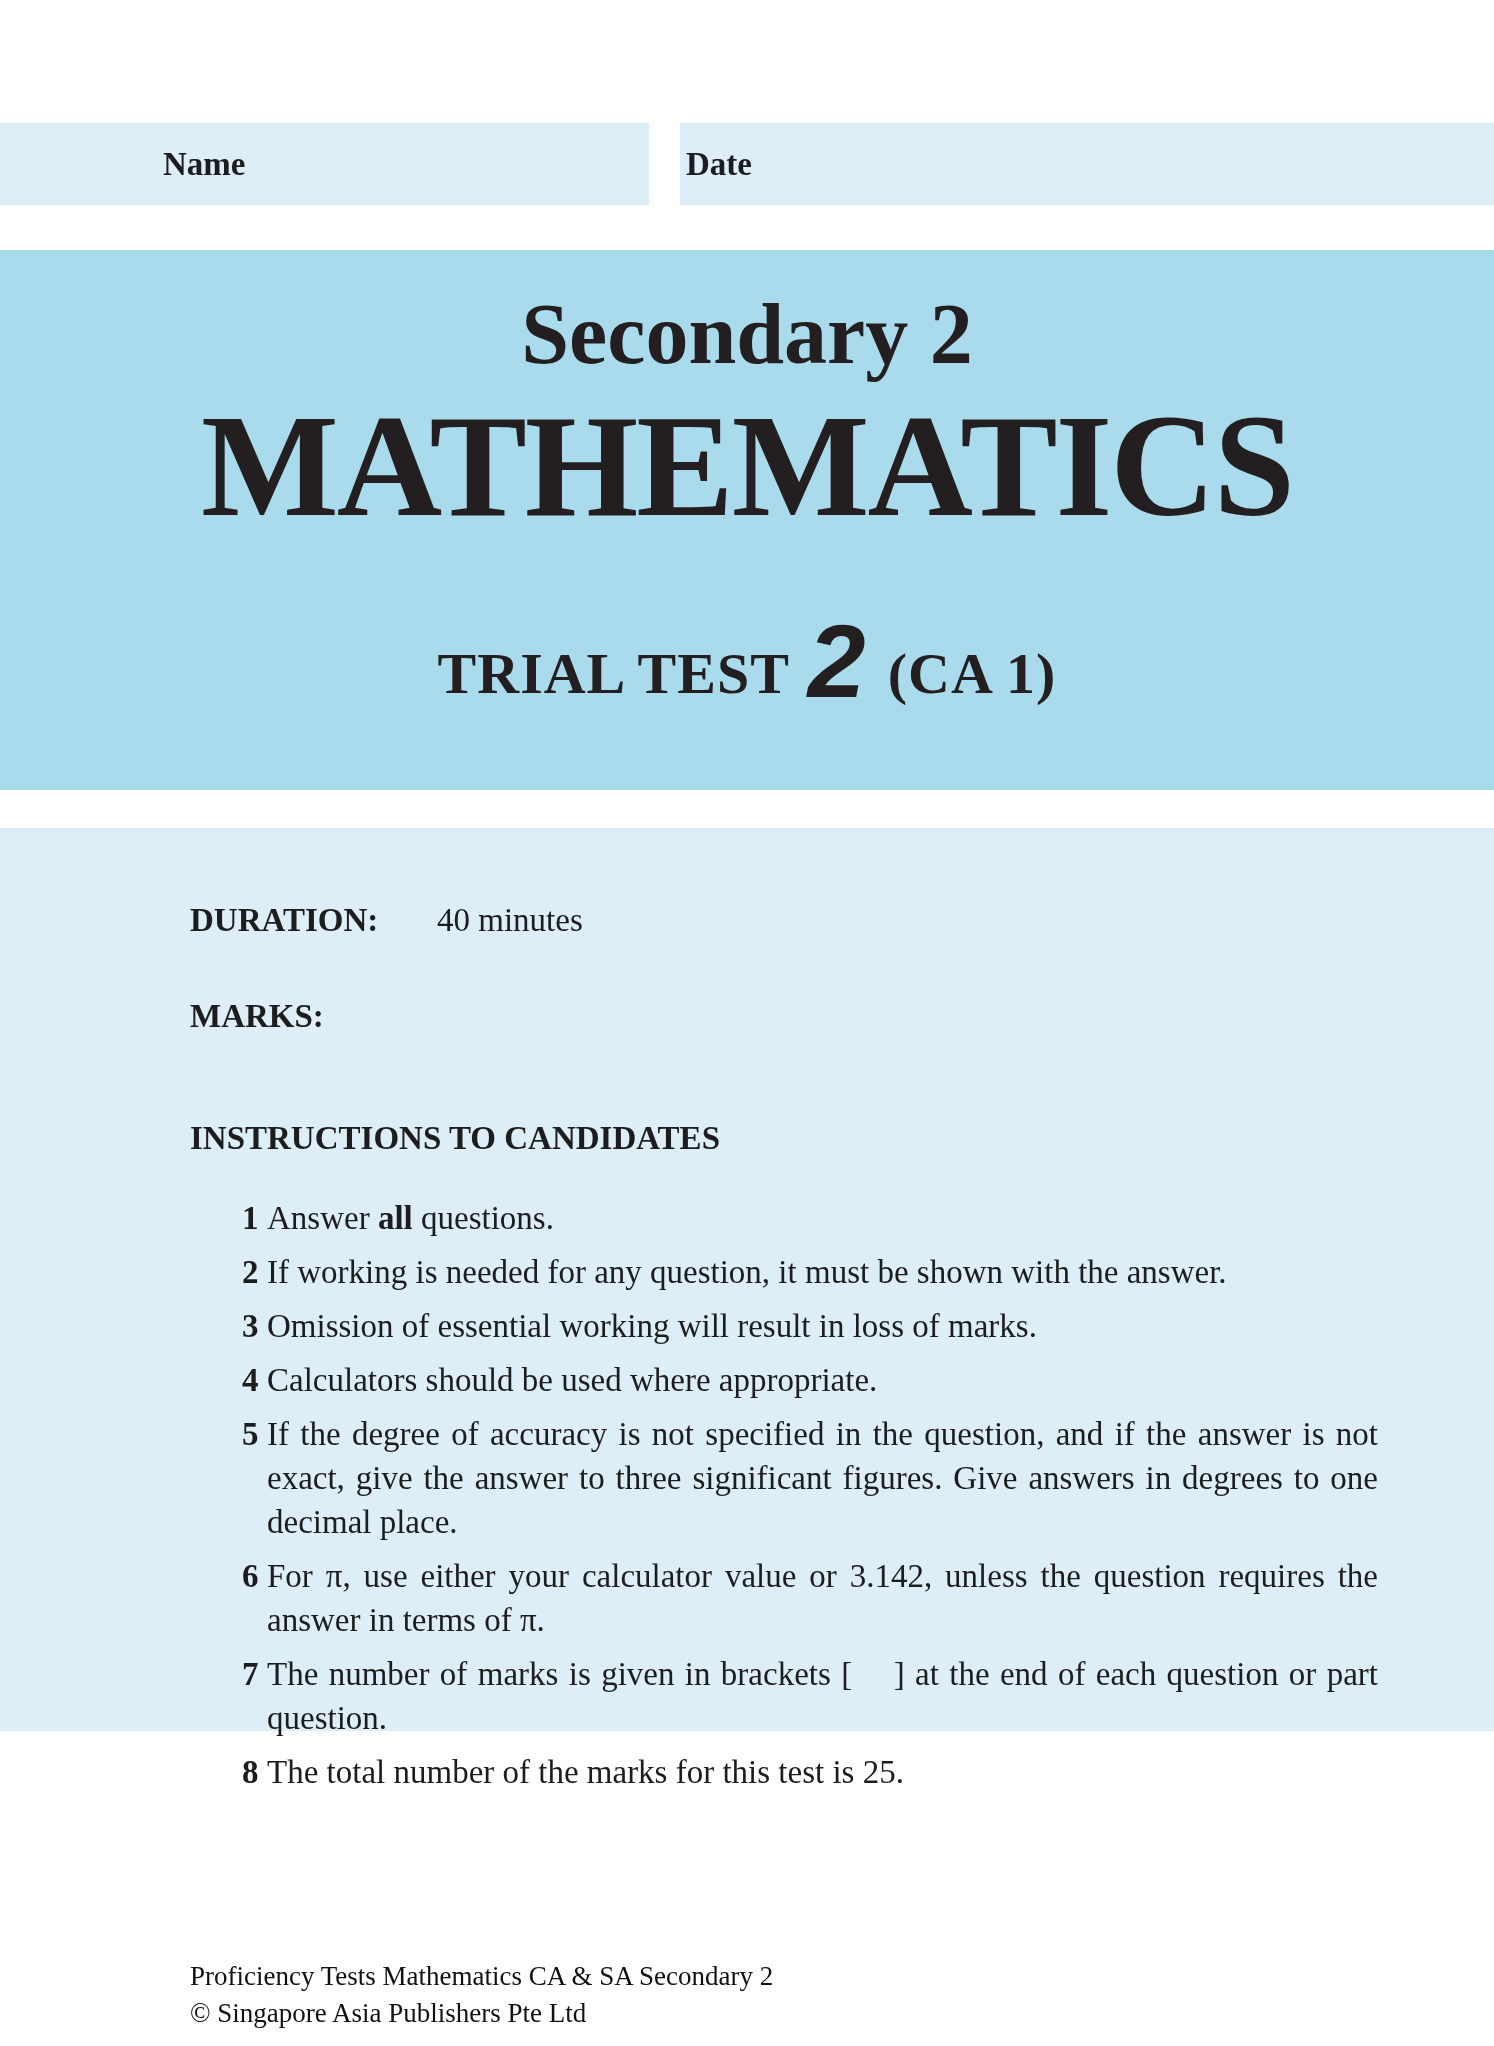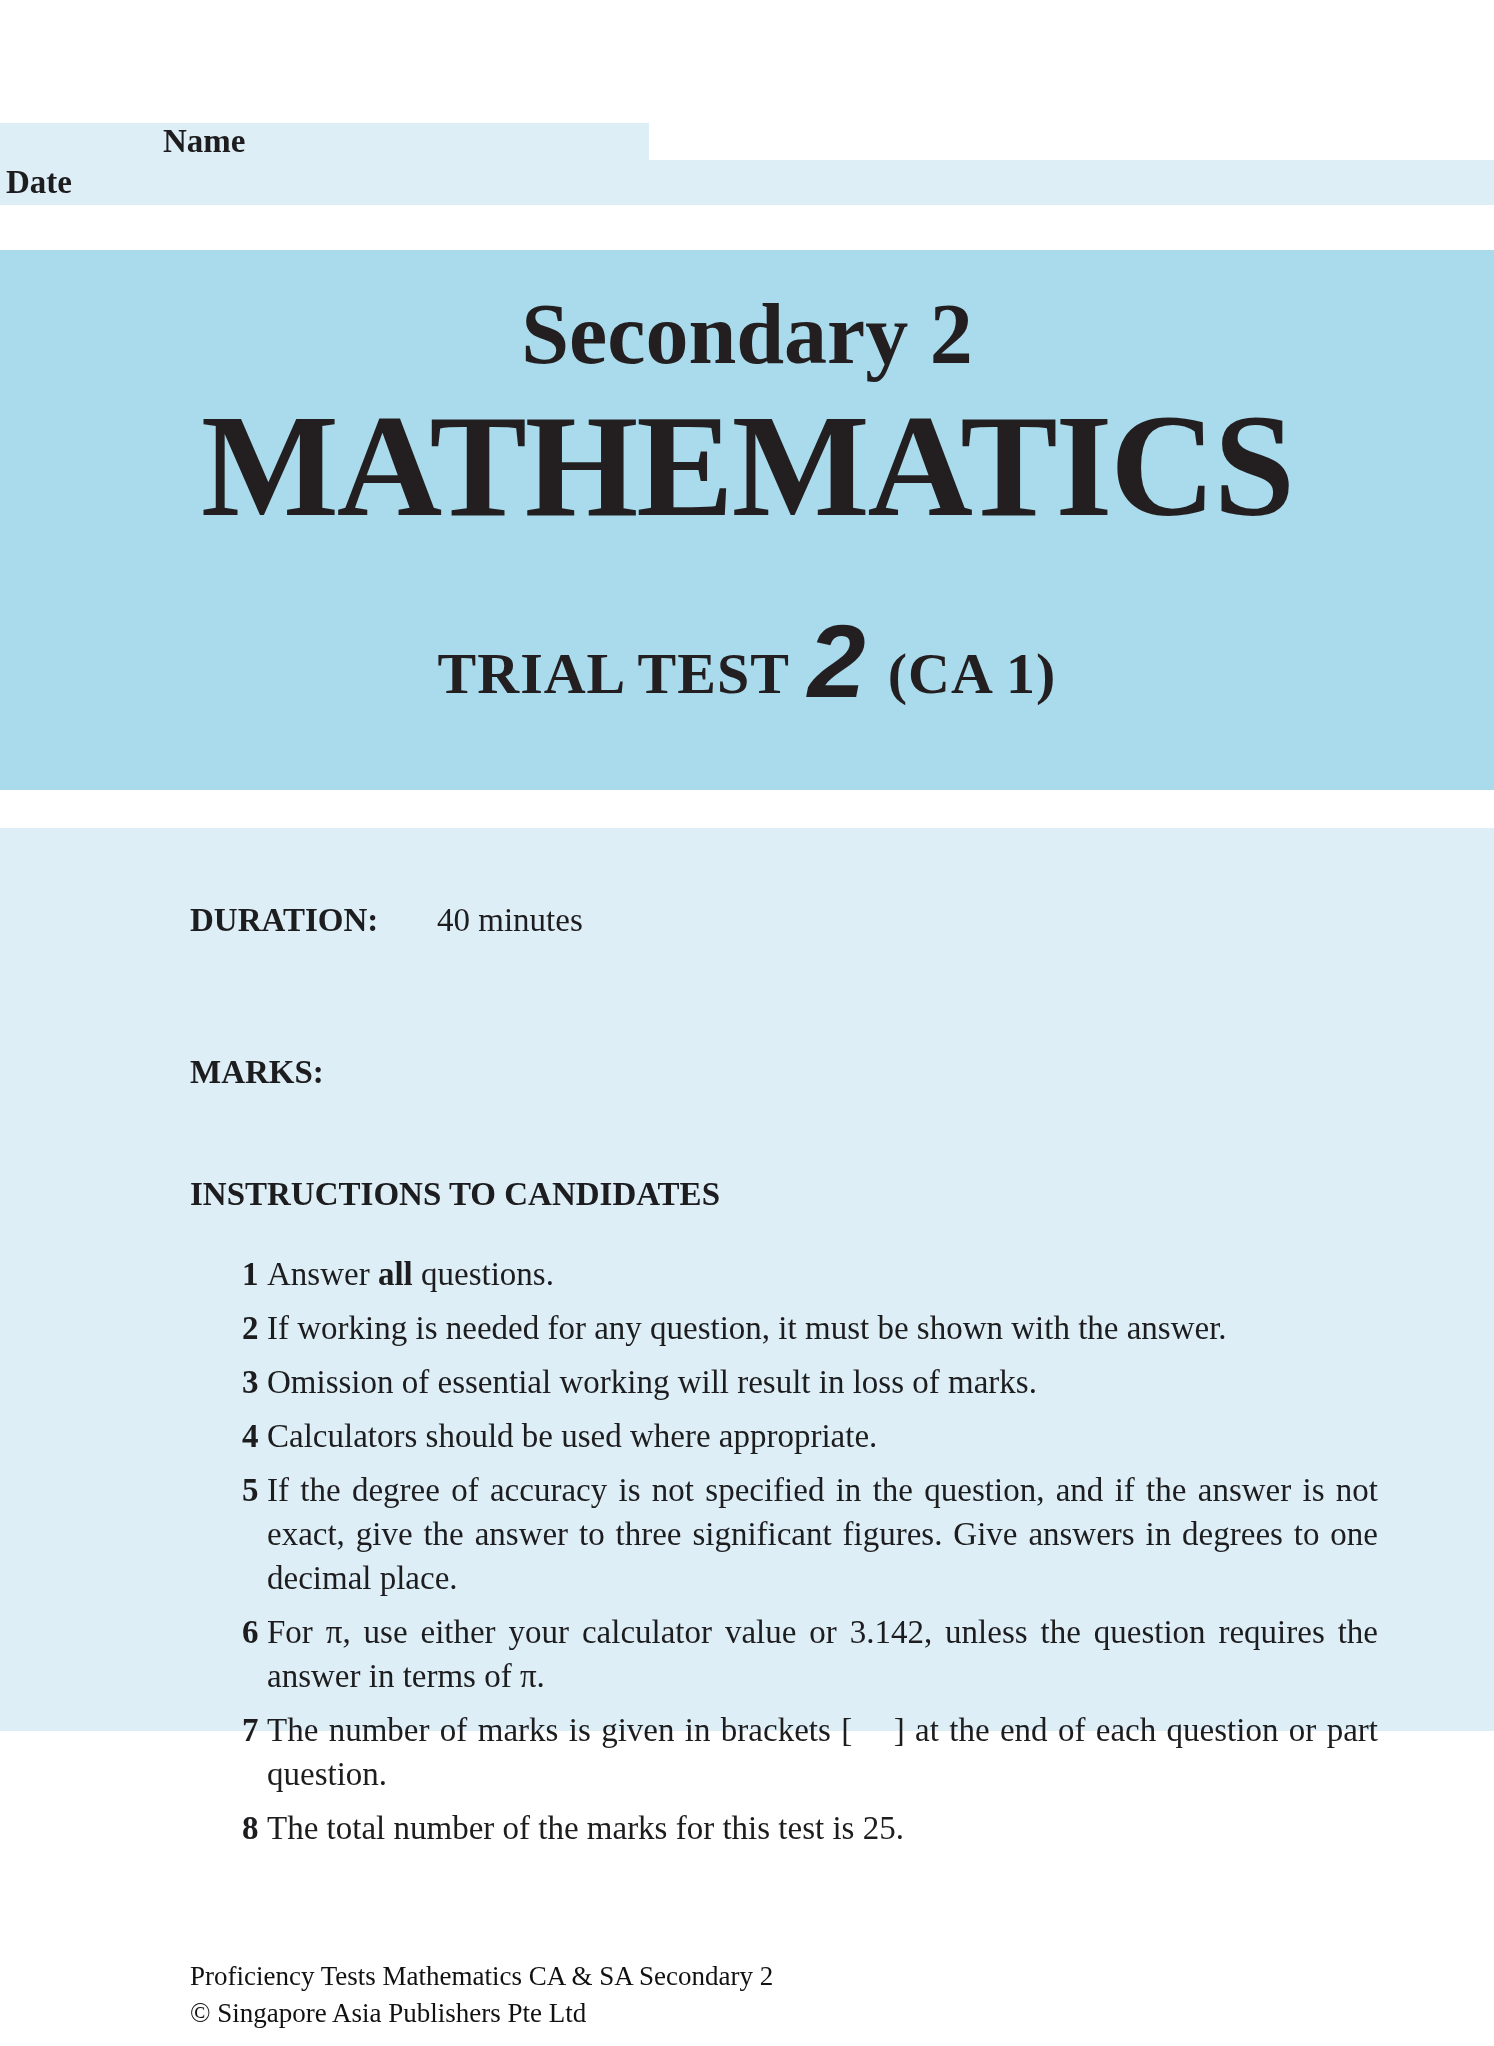--- a/index.html
+++ b/index.html
@@ -8,21 +8,20 @@
     width:1494px;height:2046px;
     background:#ffffff;
     font-family:"Liberation Serif","DejaVu Serif",serif;
     color:#1d1d1f;
     overflow:hidden;
   }
   
   .header-band{
     position:absolute;left:0;top:123px;width:1494px;height:82px;
     display:flex;
-    flex-direction:column;
   }
   .field-box{
     background:#ddeef6;
     display:flex;align-items:center;
     font-weight:bold;font-size:33px;
   }
   .field-box.name{width:649px;padding-left:163px;box-sizing:border-box;}
   .gap1{width:20px;}
   .field-box.class{width:342px;padding-left:14px;box-sizing:border-box;}
   .gap2{width:11px;}
@@ -58,21 +57,21 @@
   .panel{
     position:absolute;left:0;top:828px;width:1494px;height:903px;
     background:#ddeef6;
     box-sizing:border-box;
     padding:70px 116px 0 190px;
     font-size:33px;
   }
   .duration-row{line-height:44px;}
   .detail-label{font-weight:bold;}
   .duration-label{display:inline-block;width:247px;}
-  .marks-row{margin-top:108px;line-height:44px;}
+  .marks-row{margin-top:52px;line-height:44px;}
   .instructions-heading{
     margin-top:78px;line-height:44px;
     font-weight:bold;font-size:33px;
   }
   .instructions-list{margin-top:36px;}
   .instruction-item{
     display:flex;
     line-height:44px;
     margin-bottom:10px;
   }

